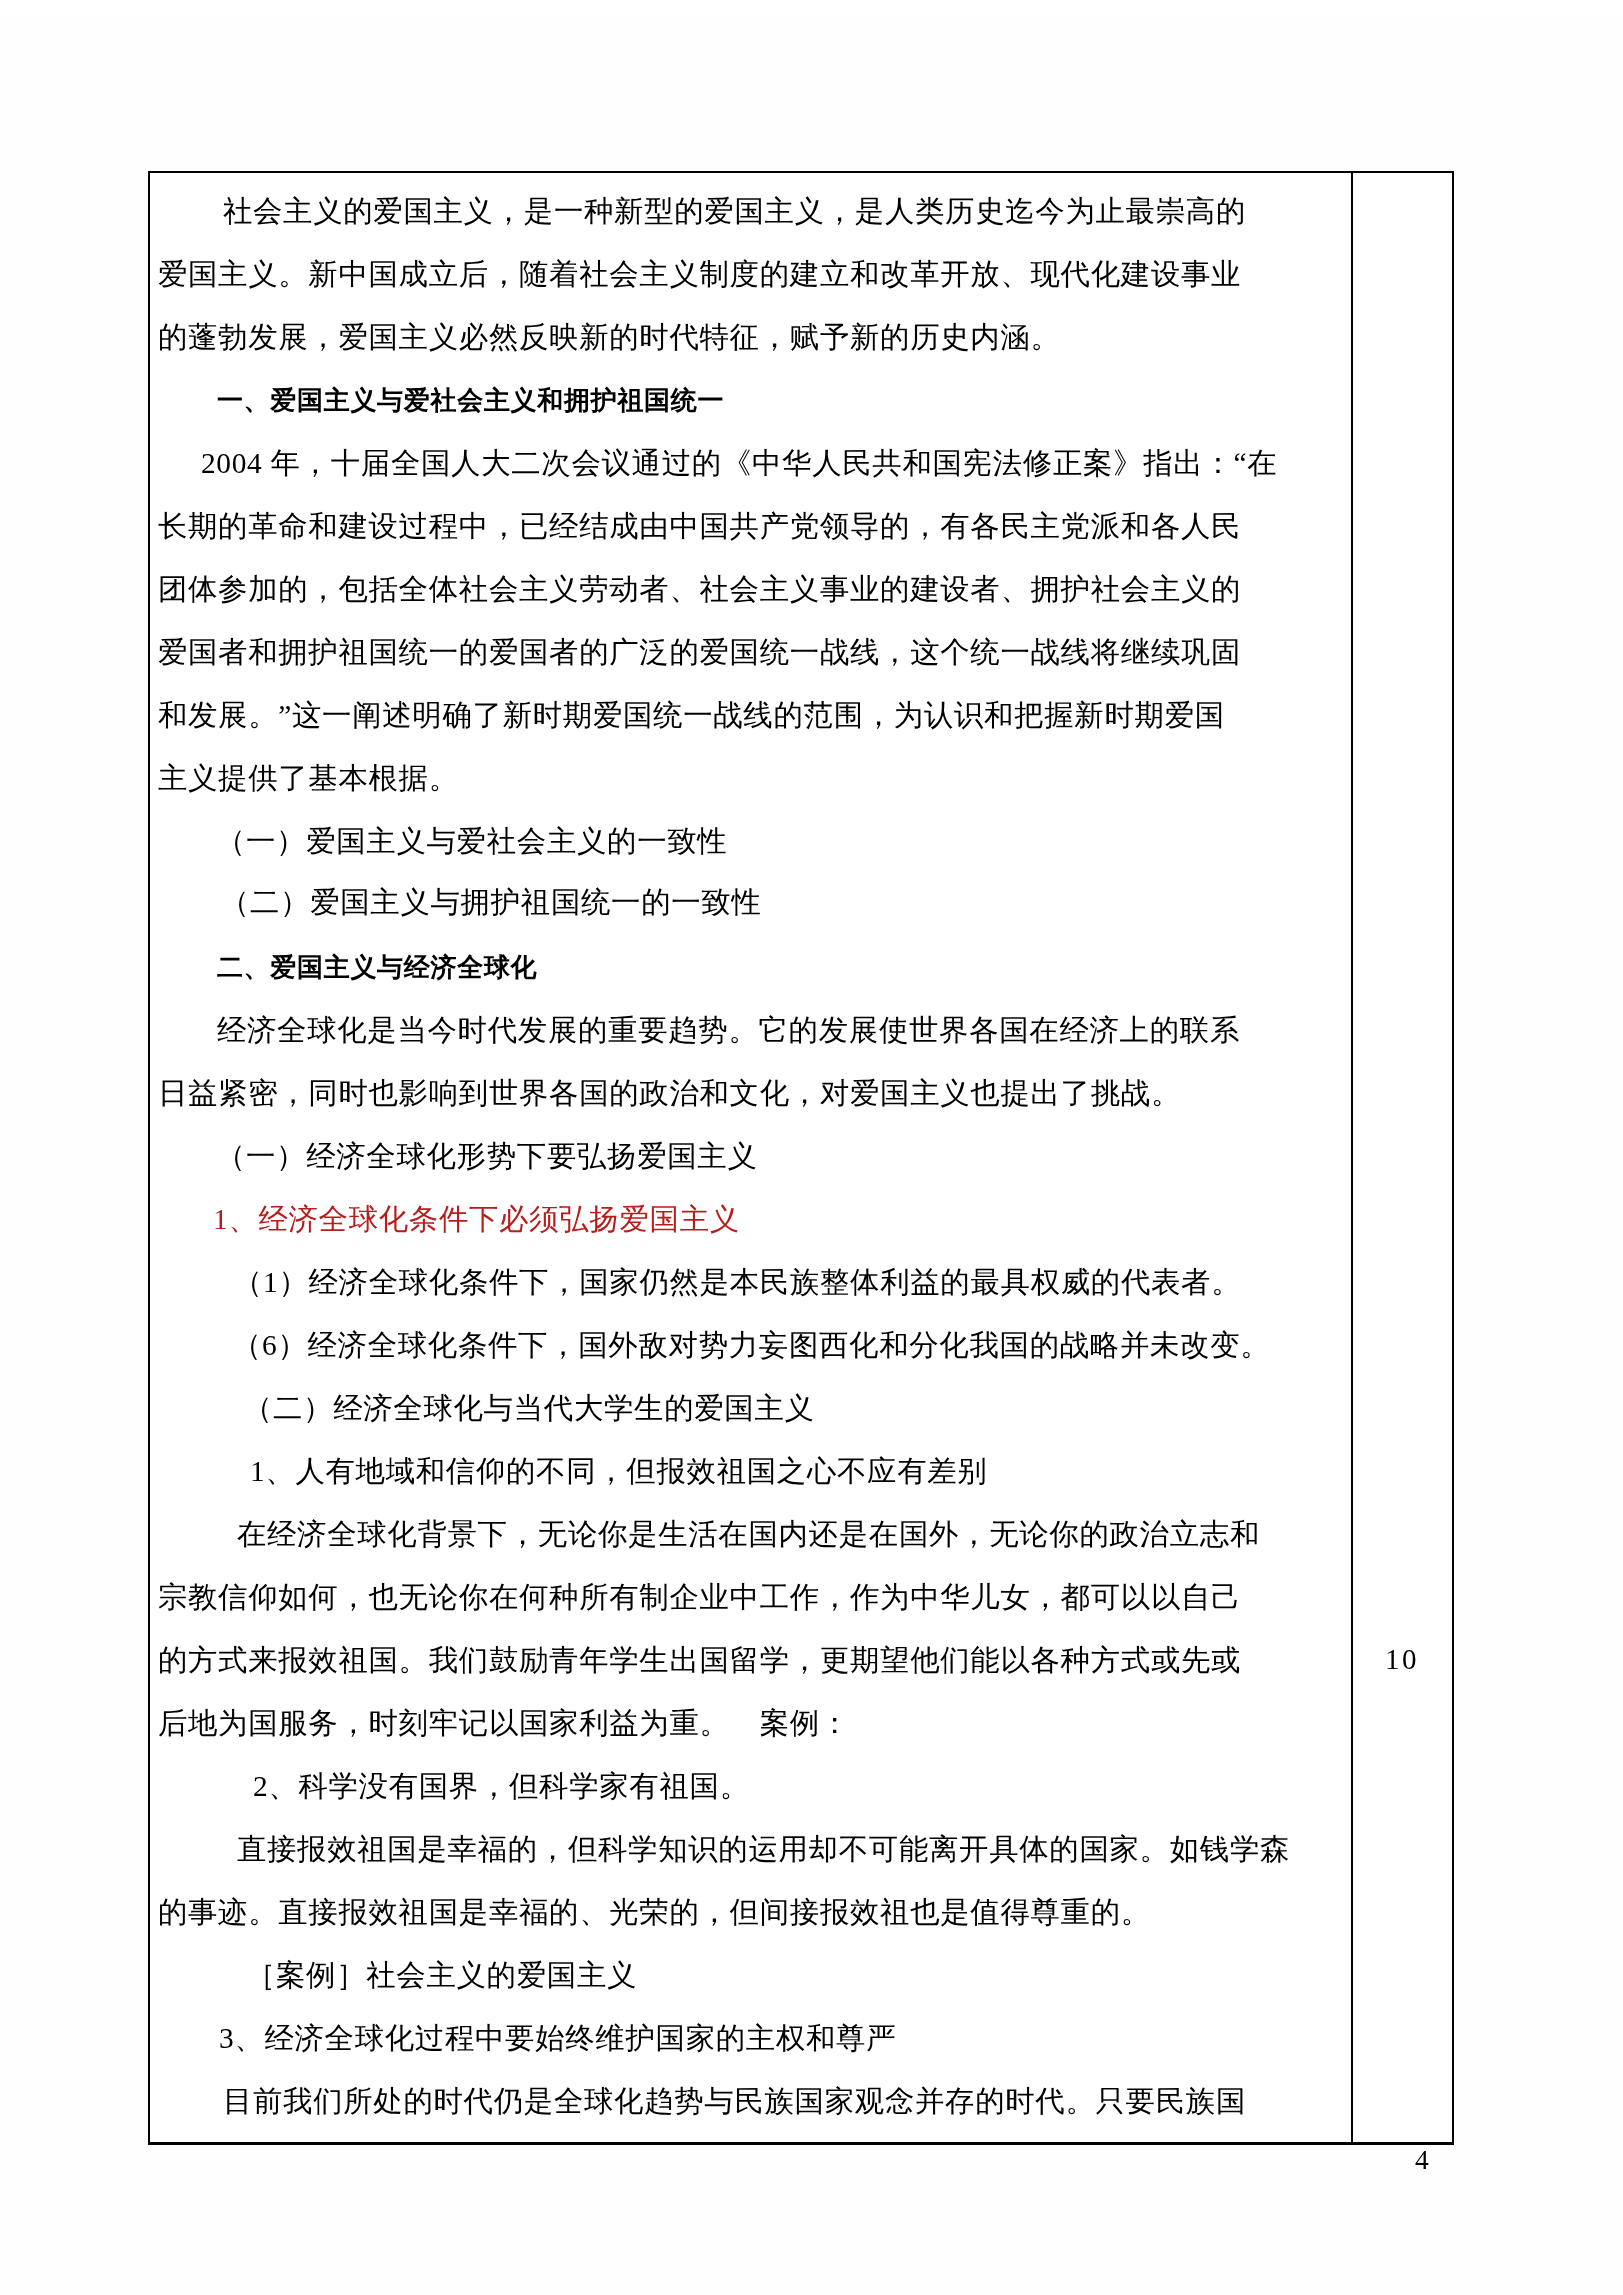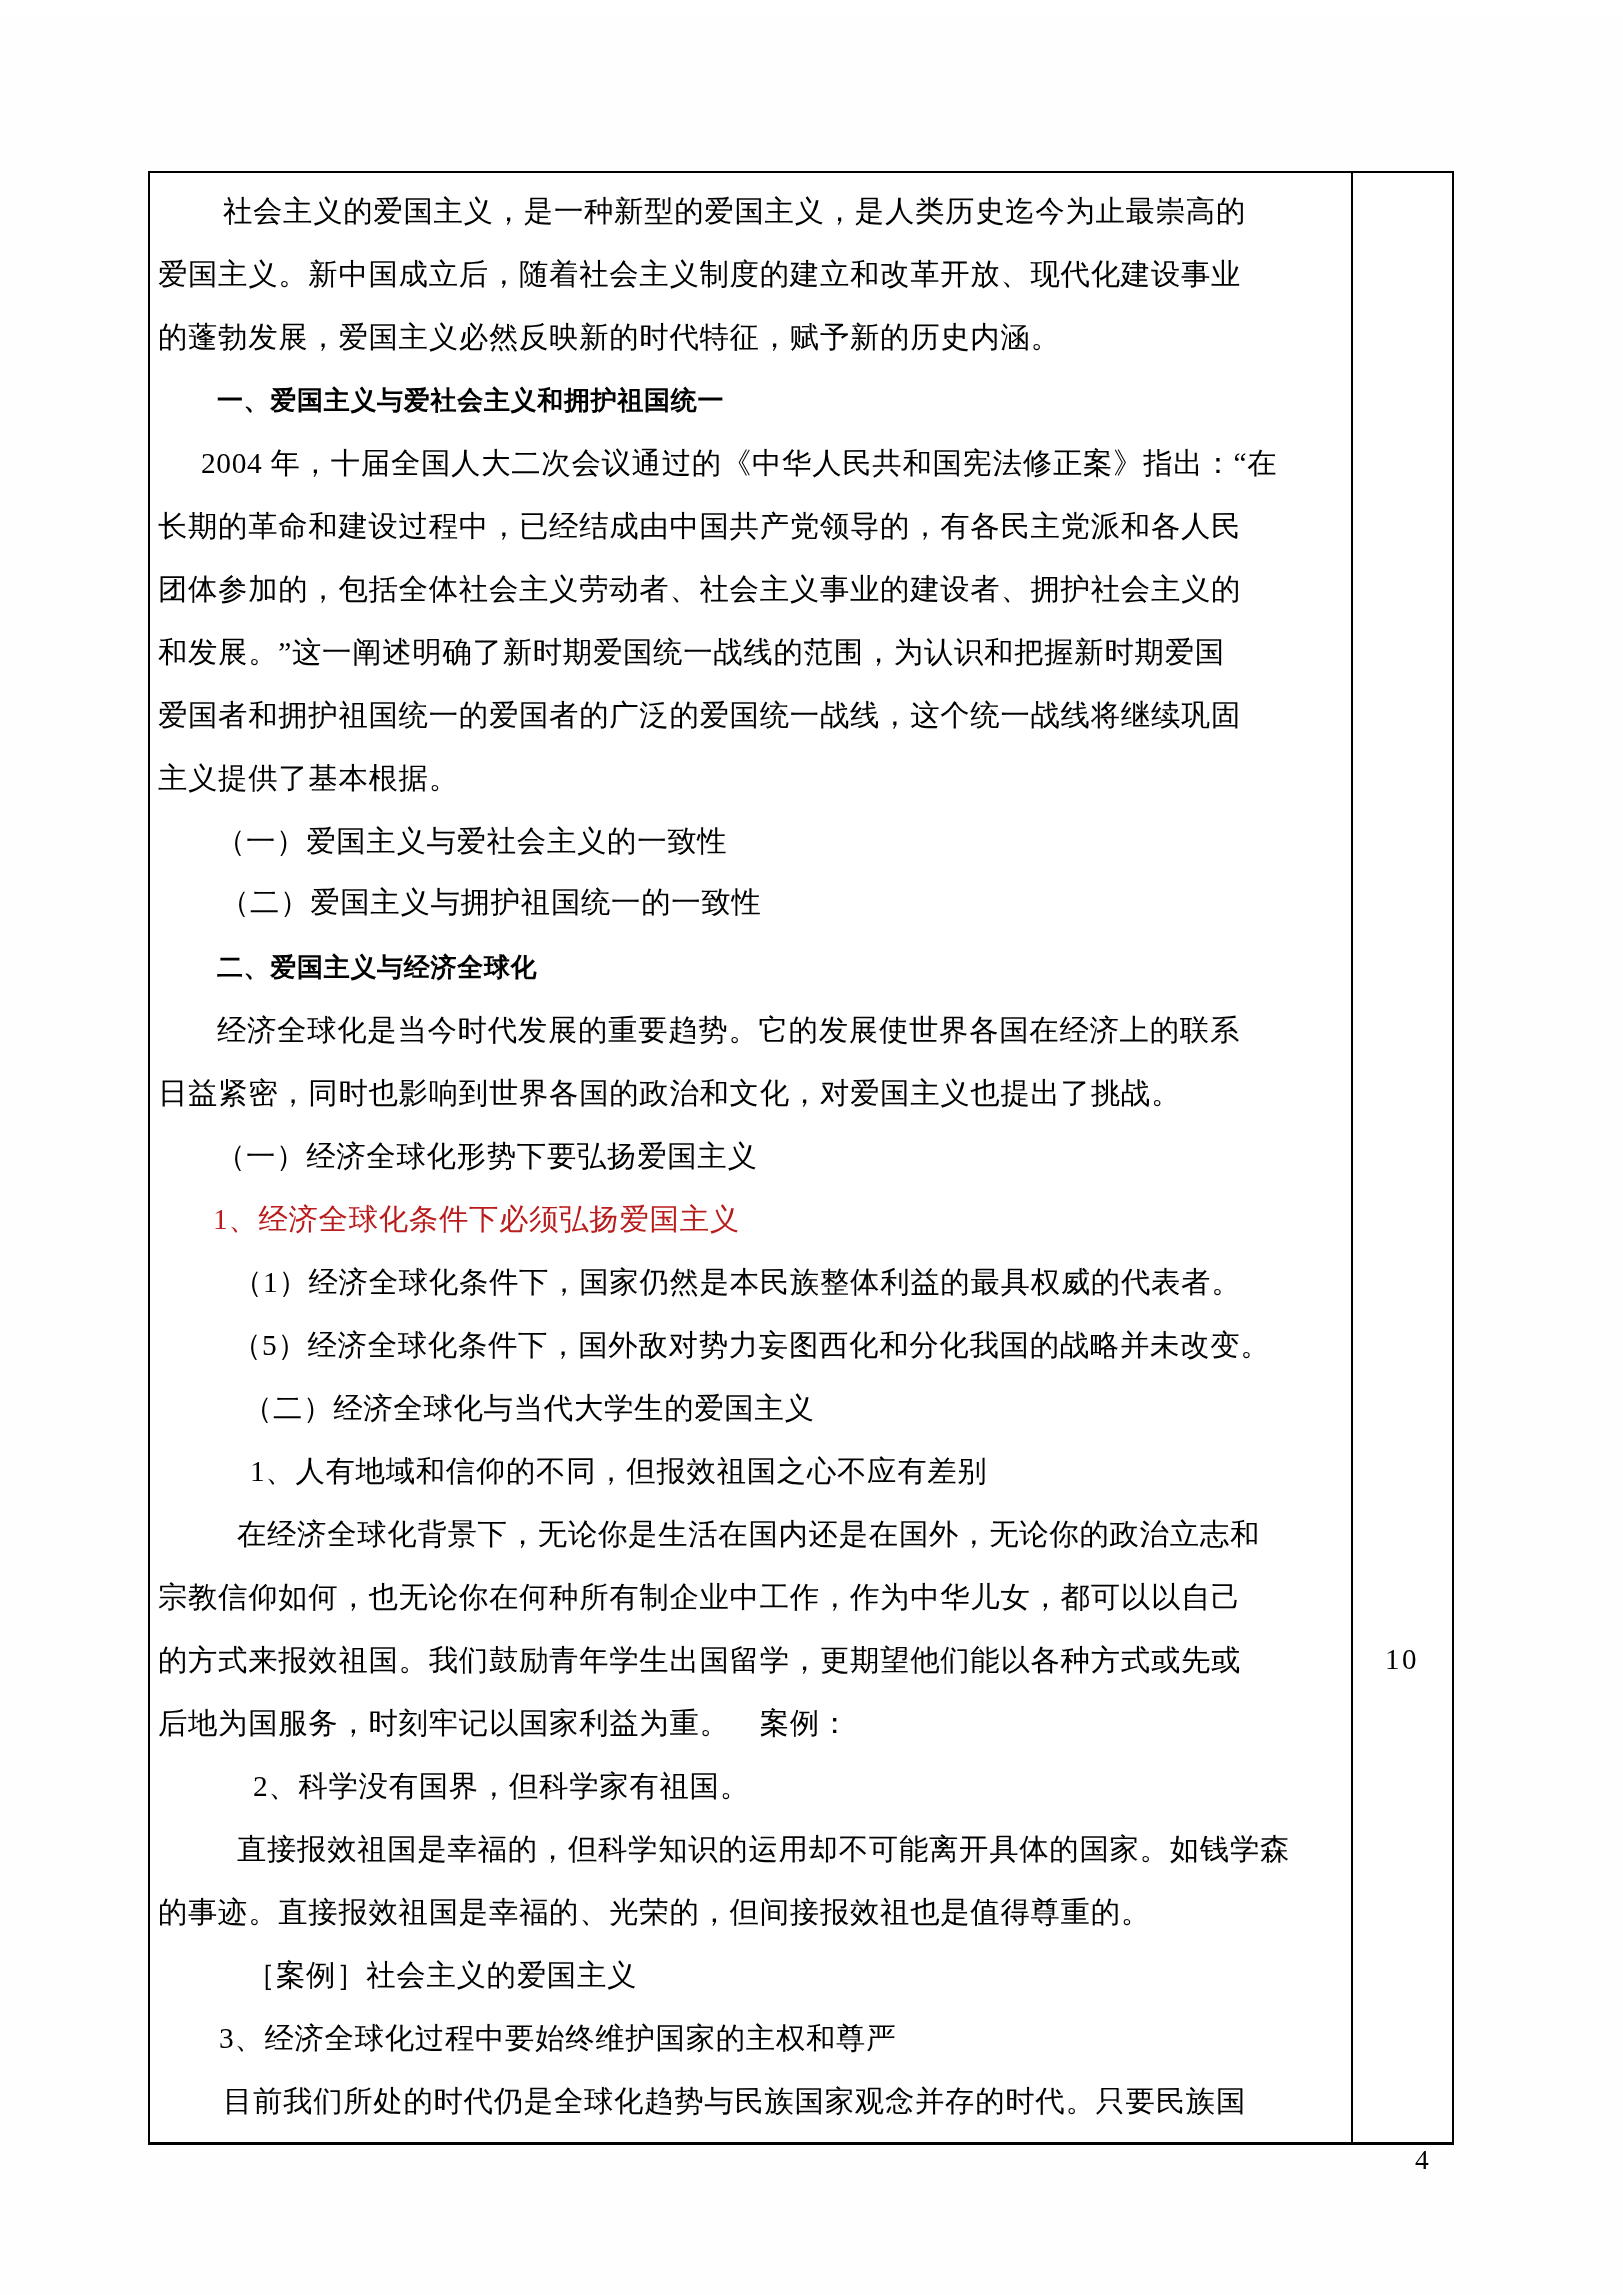--- a/index.html
+++ b/index.html
@@ -88,32 +88,32 @@
 <div class="sheet">
   <div class="doc-table">
     <div class="main-cell" id="lines-container">
         <div class="line normal" style="text-indent: 65px;">社会主义的爱国主义，是一种新型的爱国主义，是人类历史迄今为止最崇高的</div>
         <div class="line normal" style="text-indent: 0px;">爱国主义。新中国成立后，随着社会主义制度的建立和改革开放、现代化建设事业</div>
         <div class="line normal" style="text-indent: 0px;">的蓬勃发展，爱国主义必然反映新的时代特征，赋予新的历史内涵。</div>
         <div class="line bold" style="text-indent: 59px;">一、爱国主义与爱社会主义和拥护祖国统一</div>
         <div class="line normal" style="text-indent: 43px;">2004 年，十届全国人大二次会议通过的《中华人民共和国宪法修正案》指出：“在</div>
         <div class="line normal" style="text-indent: 0px;">长期的革命和建设过程中，已经结成由中国共产党领导的，有各民主党派和各人民</div>
         <div class="line normal" style="text-indent: 0px;">团体参加的，包括全体社会主义劳动者、社会主义事业的建设者、拥护社会主义的</div>
+        <div class="line normal" style="text-indent: 0px;">爱国者和拥护祖国统一的爱国者的广泛的爱国统一战线，这个统一战线将继续巩固</div>
         <div class="line normal" style="text-indent: 0px;">和发展。”这一阐述明确了新时期爱国统一战线的范围，为认识和把握新时期爱国</div>
-        <div class="line normal" style="text-indent: 0px;">爱国者和拥护祖国统一的爱国者的广泛的爱国统一战线，这个统一战线将继续巩固</div>
         <div class="line normal" style="text-indent: 0px;">主义提供了基本根据。</div>
         <div class="line normal" style="text-indent: 58px;">（一）爱国主义与爱社会主义的一致性</div>
         <div class="line normal" style="text-indent: 62px; font-family: Liberation Mono, monospace;">（二）爱国主义与拥护祖国统一的一致性</div>
         <div class="line bold" style="text-indent: 59px;">二、爱国主义与经济全球化</div>
         <div class="line normal" style="text-indent: 59px;">经济全球化是当今时代发展的重要趋势。它的发展使世界各国在经济上的联系</div>
         <div class="line normal" style="text-indent: 0px;">日益紧密，同时也影响到世界各国的政治和文化，对爱国主义也提出了挑战。</div>
         <div class="line normal" style="text-indent: 58px;">（一）经济全球化形势下要弘扬爱国主义</div>
         <div class="line blue" style="text-indent: 55px; color: #b91c1c;">1、经济全球化条件下必须弘扬爱国主义</div>
         <div class="line normal" style="text-indent: 75px;">（1）经济全球化条件下，国家仍然是本民族整体利益的最具权威的代表者。</div>
-        <div class="line normal" style="text-indent: 74px;">（5）经济全球化条件下，国外敌对势力妄图西化和分化我国的战略并未改变。</div>
+        <div class="line normal" style="text-indent: 74px;">（6）经济全球化条件下，国外敌对势力妄图西化和分化我国的战略并未改变。</div>
         <div class="line normal" style="text-indent: 85px;">（二）经济全球化与当代大学生的爱国主义</div>
         <div class="line normal" style="text-indent: 92px;">1、人有地域和信仰的不同，但报效祖国之心不应有差别</div>
         <div class="line normal" style="text-indent: 79px;">在经济全球化背景下，无论你是生活在国内还是在国外，无论你的政治立志和</div>
         <div class="line normal" style="text-indent: 0px;">宗教信仰如何，也无论你在何种所有制企业中工作，作为中华儿女，都可以以自己</div>
         <div class="line normal" style="text-indent: 0px;">的方式来报效祖国。我们鼓励青年学生出国留学，更期望他们能以各种方式或先或</div>
         <div class="line normal" style="text-indent: 0px;">后地为国服务，时刻牢记以国家利益为重。　案例：</div>
         <div class="line normal" style="text-indent: 95px;">2、科学没有国界，但科学家有祖国。</div>
         <div class="line normal" style="text-indent: 79px;">直接报效祖国是幸福的，但科学知识的运用却不可能离开具体的国家。如钱学森</div>
         <div class="line normal" style="text-indent: 0px;">的事迹。直接报效祖国是幸福的、光荣的，但间接报效祖也是值得尊重的。</div>
         <div class="line normal" style="text-indent: 88px;">［案例］社会主义的爱国主义</div>

